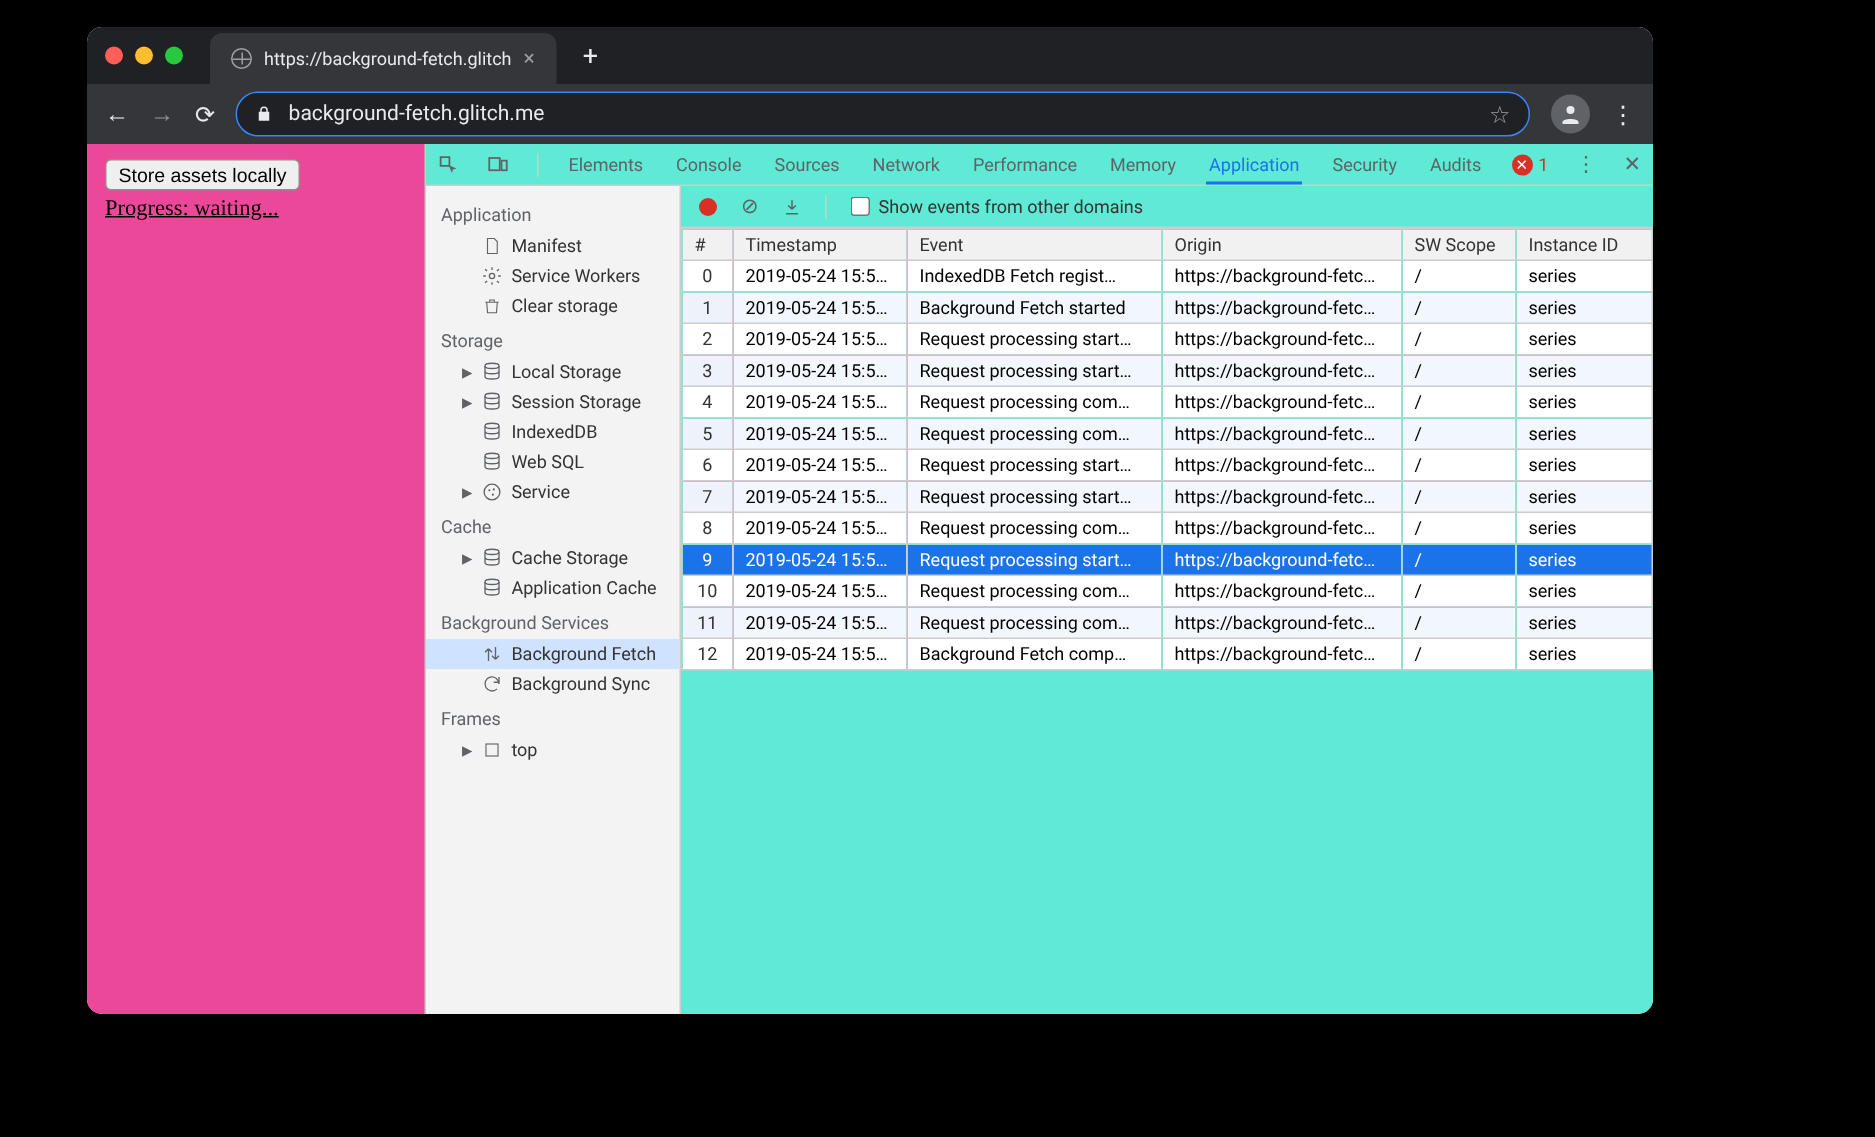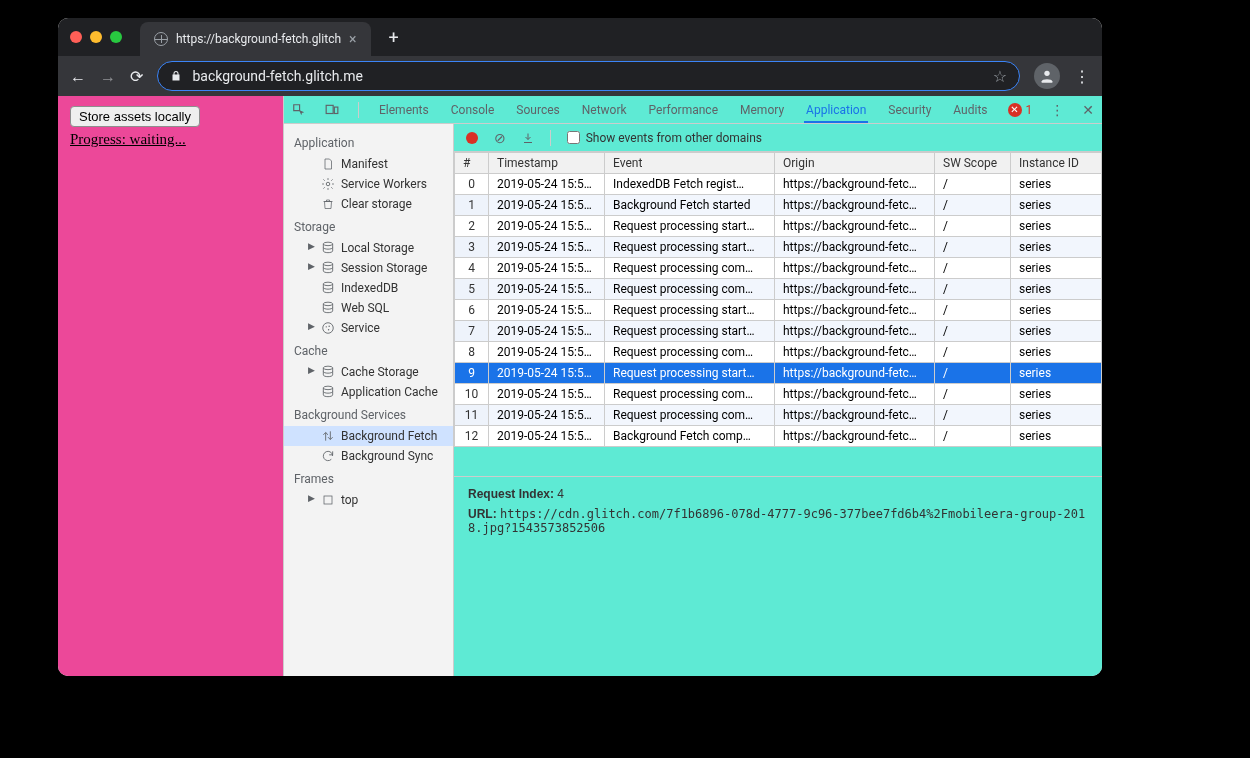--- a/index.html
+++ b/index.html
@@ -91,21 +91,21 @@
 .dt-tabs .tabitem.active { color:#1a73e8; border-bottom:2px solid #1a73e8; padding-bottom:4px; }
 .dt-tabs .err { color:#d93025; display:flex; align-items:center; gap:4px; margin-left:auto; }
 .dt-tabs .err .xc { width:14px;height:14px;border-radius:50%;background:#d93025;color:#fff;font-size:10px;display:flex;align-items:center;justify-content:center; }
 .dt-body { flex:1; display:flex; }
 
 .appside {
   width:170px; border-right:1px solid #ccc; background:#f3f3f3; padding:6px 0;
   font-size:12px; color:#333;
 }
 .appside .section { padding:6px 10px 4px; color:#5f6368; }
-.appside .item { padding:3px 8px 3px 24px; display:flex; align-items:flex-start; gap:6px; cursor:pointer; }
+.appside .item { padding:3px 8px 3px 24px; display:flex; align-items:center; gap:6px; cursor:pointer; }
 .appside .item.sel { background:#cfe2ff; }
 .appside .chev { font-size:9px; color:#5f6368; }
 .ico { width:14px; height:14px; display:inline-flex; align-items:center; justify-content:center; font-size:12px; color:#5f6368; }
 
 .mainpanel { flex:1; display:flex; flex-direction:column; }
 .toolbar {
   height:28px; border-bottom:1px solid #ccc; display:flex; align-items:center;
   padding:0 12px; gap:16px; font-size:12px; color:#333;
 }
 .recdot { width:12px;height:12px;border-radius:50%;background:#d93025; cursor:pointer; }
@@ -485,27 +485,17 @@
                     <td class="num">12</td>
                     <td>2019-05-24 15:5…</td>
                     <td>Background Fetch comp…</td>
                     <td>https://background-fetc…</td>
                     <td>/</td>
                     <td>series</td>
                   </tr>
                 </tbody>
             </table>
           </div>
-          <div class="detail">
-            <div>
-              <span class="lbl">Request Index:</span>
-              <span>4</span>
-            </div>
-            <div style="margin-top:6px">
-              <span class="lbl">URL:</span>
-              <span class="mono">https://cdn.glitch.com/7f1b6896-078d-4777-9c96-377bee7fd6b4%2Fmobileera-group-2018.jpg?1543573852506</span>
-            </div>
-          </div>
         </div>
       </div>
     </div>
   </div>
 </div>
 
 </body></html>

